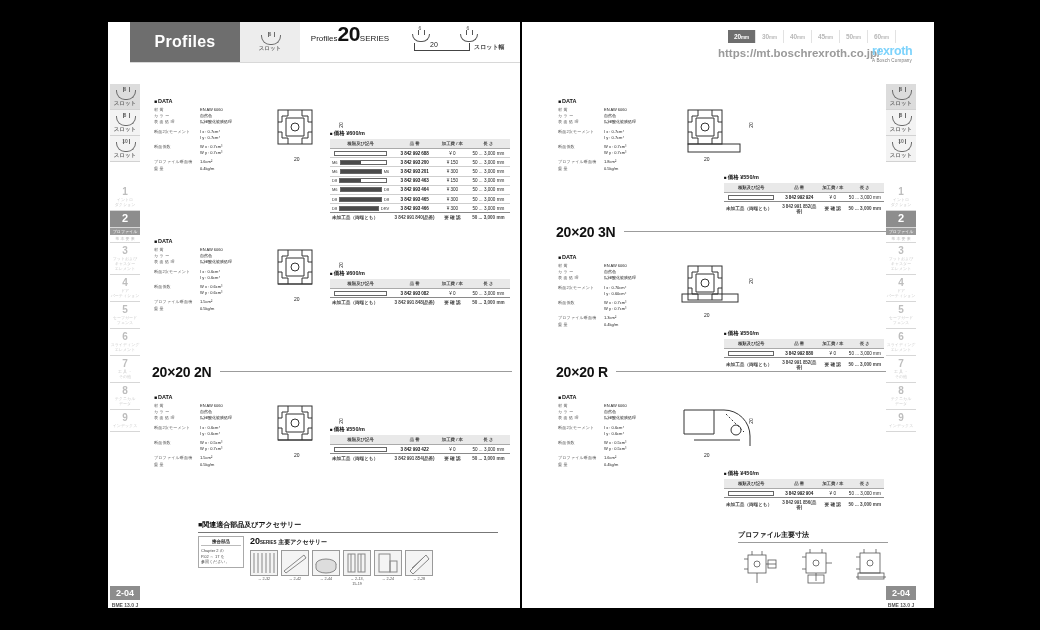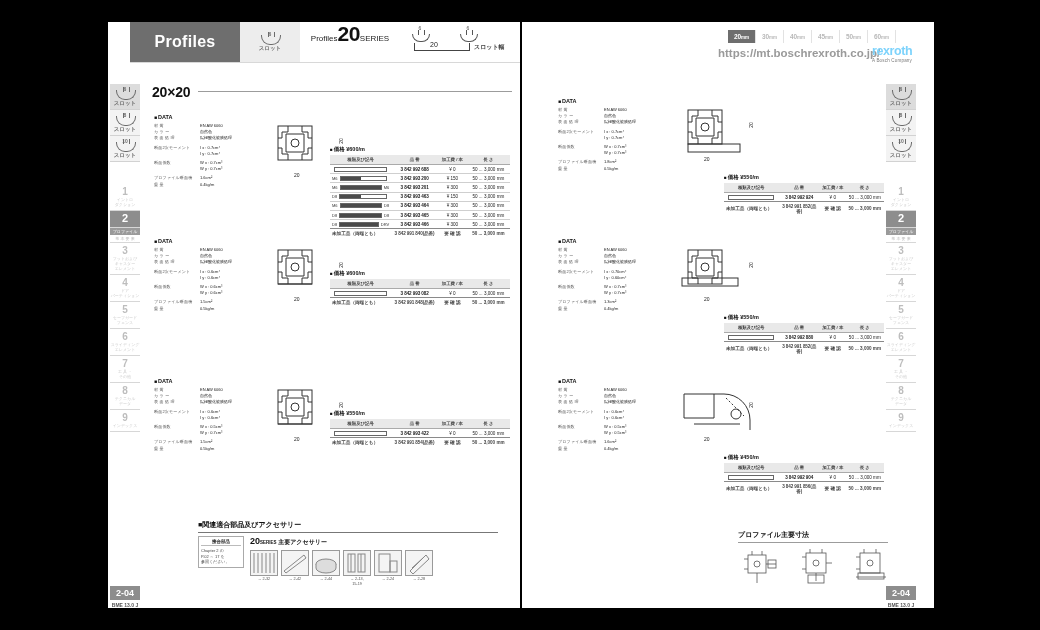--- a/index.html
+++ b/index.html
@@ -320,24 +320,20 @@
     <div class="pn">2-04</div>
     <div class="bm">BME 13.0 J</div>
   </div>
   <div class="pagebox" id="page-right">
     <div class="pn">2-04</div>
     <div class="bm">BME 13.0 J</div>
   </div>
 
   <div class="col" id="col-left">
       <div class="section" style="position: absolute; top: 0px; left: 0px; width: 100%;">
-        <div class="sec-head">
-          <span class="sec-title">20×20</span>
-          <span class="sec-rule"></span>
-        </div>
         <div class="sec-body" style="height: 120px;">
           <div class="datablk">
             <div class="dataname">DATA</div>
             <div class="drow">
               <span class="k">材 質</span>
               <span class="v">EN AW 6060</span>
             </div>
             <div class="drow">
               <span class="k">カ ラ ー</span>
               <span class="v">自然色</span>
@@ -570,20 +566,24 @@
                   <td class="c-part">3 842 991 848(品番)</td>
                   <td class="c-pri">要 確 認</td>
                   <td class="c-len">50 ... 3,000 mm</td>
                 </tr>
               </tbody>
             </table>
           </div>
         </div>
       </div>
       <div class="section" style="position: absolute; top: 280px; left: 0px; width: 100%;">
+        <div class="sec-head">
+          <span class="sec-title">20×20 2N</span>
+          <span class="sec-rule"></span>
+        </div>
         <div class="sec-body" style="height: 120px;">
           <div class="datablk">
             <div class="dataname">DATA</div>
             <div class="drow">
               <span class="k">材 質</span>
               <span class="v">EN AW 6060</span>
             </div>
             <div class="drow">
               <span class="k">カ ラ ー</span>
               <span class="v">自然色</span>
@@ -746,20 +746,24 @@
                   <td class="c-part">3 842 991 852(品番)</td>
                   <td class="c-pri">要 確 認</td>
                   <td class="c-len">50 ... 3,000 mm</td>
                 </tr>
               </tbody>
             </table>
           </div>
         </div>
       </div>
       <div class="section" style="position: absolute; top: 140px; left: 0px; width: 100%;">
+        <div class="sec-head">
+          <span class="sec-title">20×20 3N</span>
+          <span class="sec-rule"></span>
+        </div>
         <div class="sec-body" style="height: 120px;">
           <div class="datablk">
             <div class="dataname">DATA</div>
             <div class="drow">
               <span class="k">材 質</span>
               <span class="v">EN AW 6060</span>
             </div>
             <div class="drow">
               <span class="k">カ ラ ー</span>
               <span class="v">自然色</span>
@@ -833,20 +837,24 @@
                   <td class="c-part">3 842 991 852(品番)</td>
                   <td class="c-pri">要 確 認</td>
                   <td class="c-len">50 ... 3,000 mm</td>
                 </tr>
               </tbody>
             </table>
           </div>
         </div>
       </div>
       <div class="section" style="position: absolute; top: 280px; left: 0px; width: 100%;">
+        <div class="sec-head">
+          <span class="sec-title">20×20 R</span>
+          <span class="sec-rule"></span>
+        </div>
         <div class="sec-body" style="height: 120px;">
           <div class="datablk">
             <div class="dataname">DATA</div>
             <div class="drow">
               <span class="k">材 質</span>
               <span class="v">EN AW 6060</span>
             </div>
             <div class="drow">
               <span class="k">カ ラ ー</span>
               <span class="v">自然色</span>

